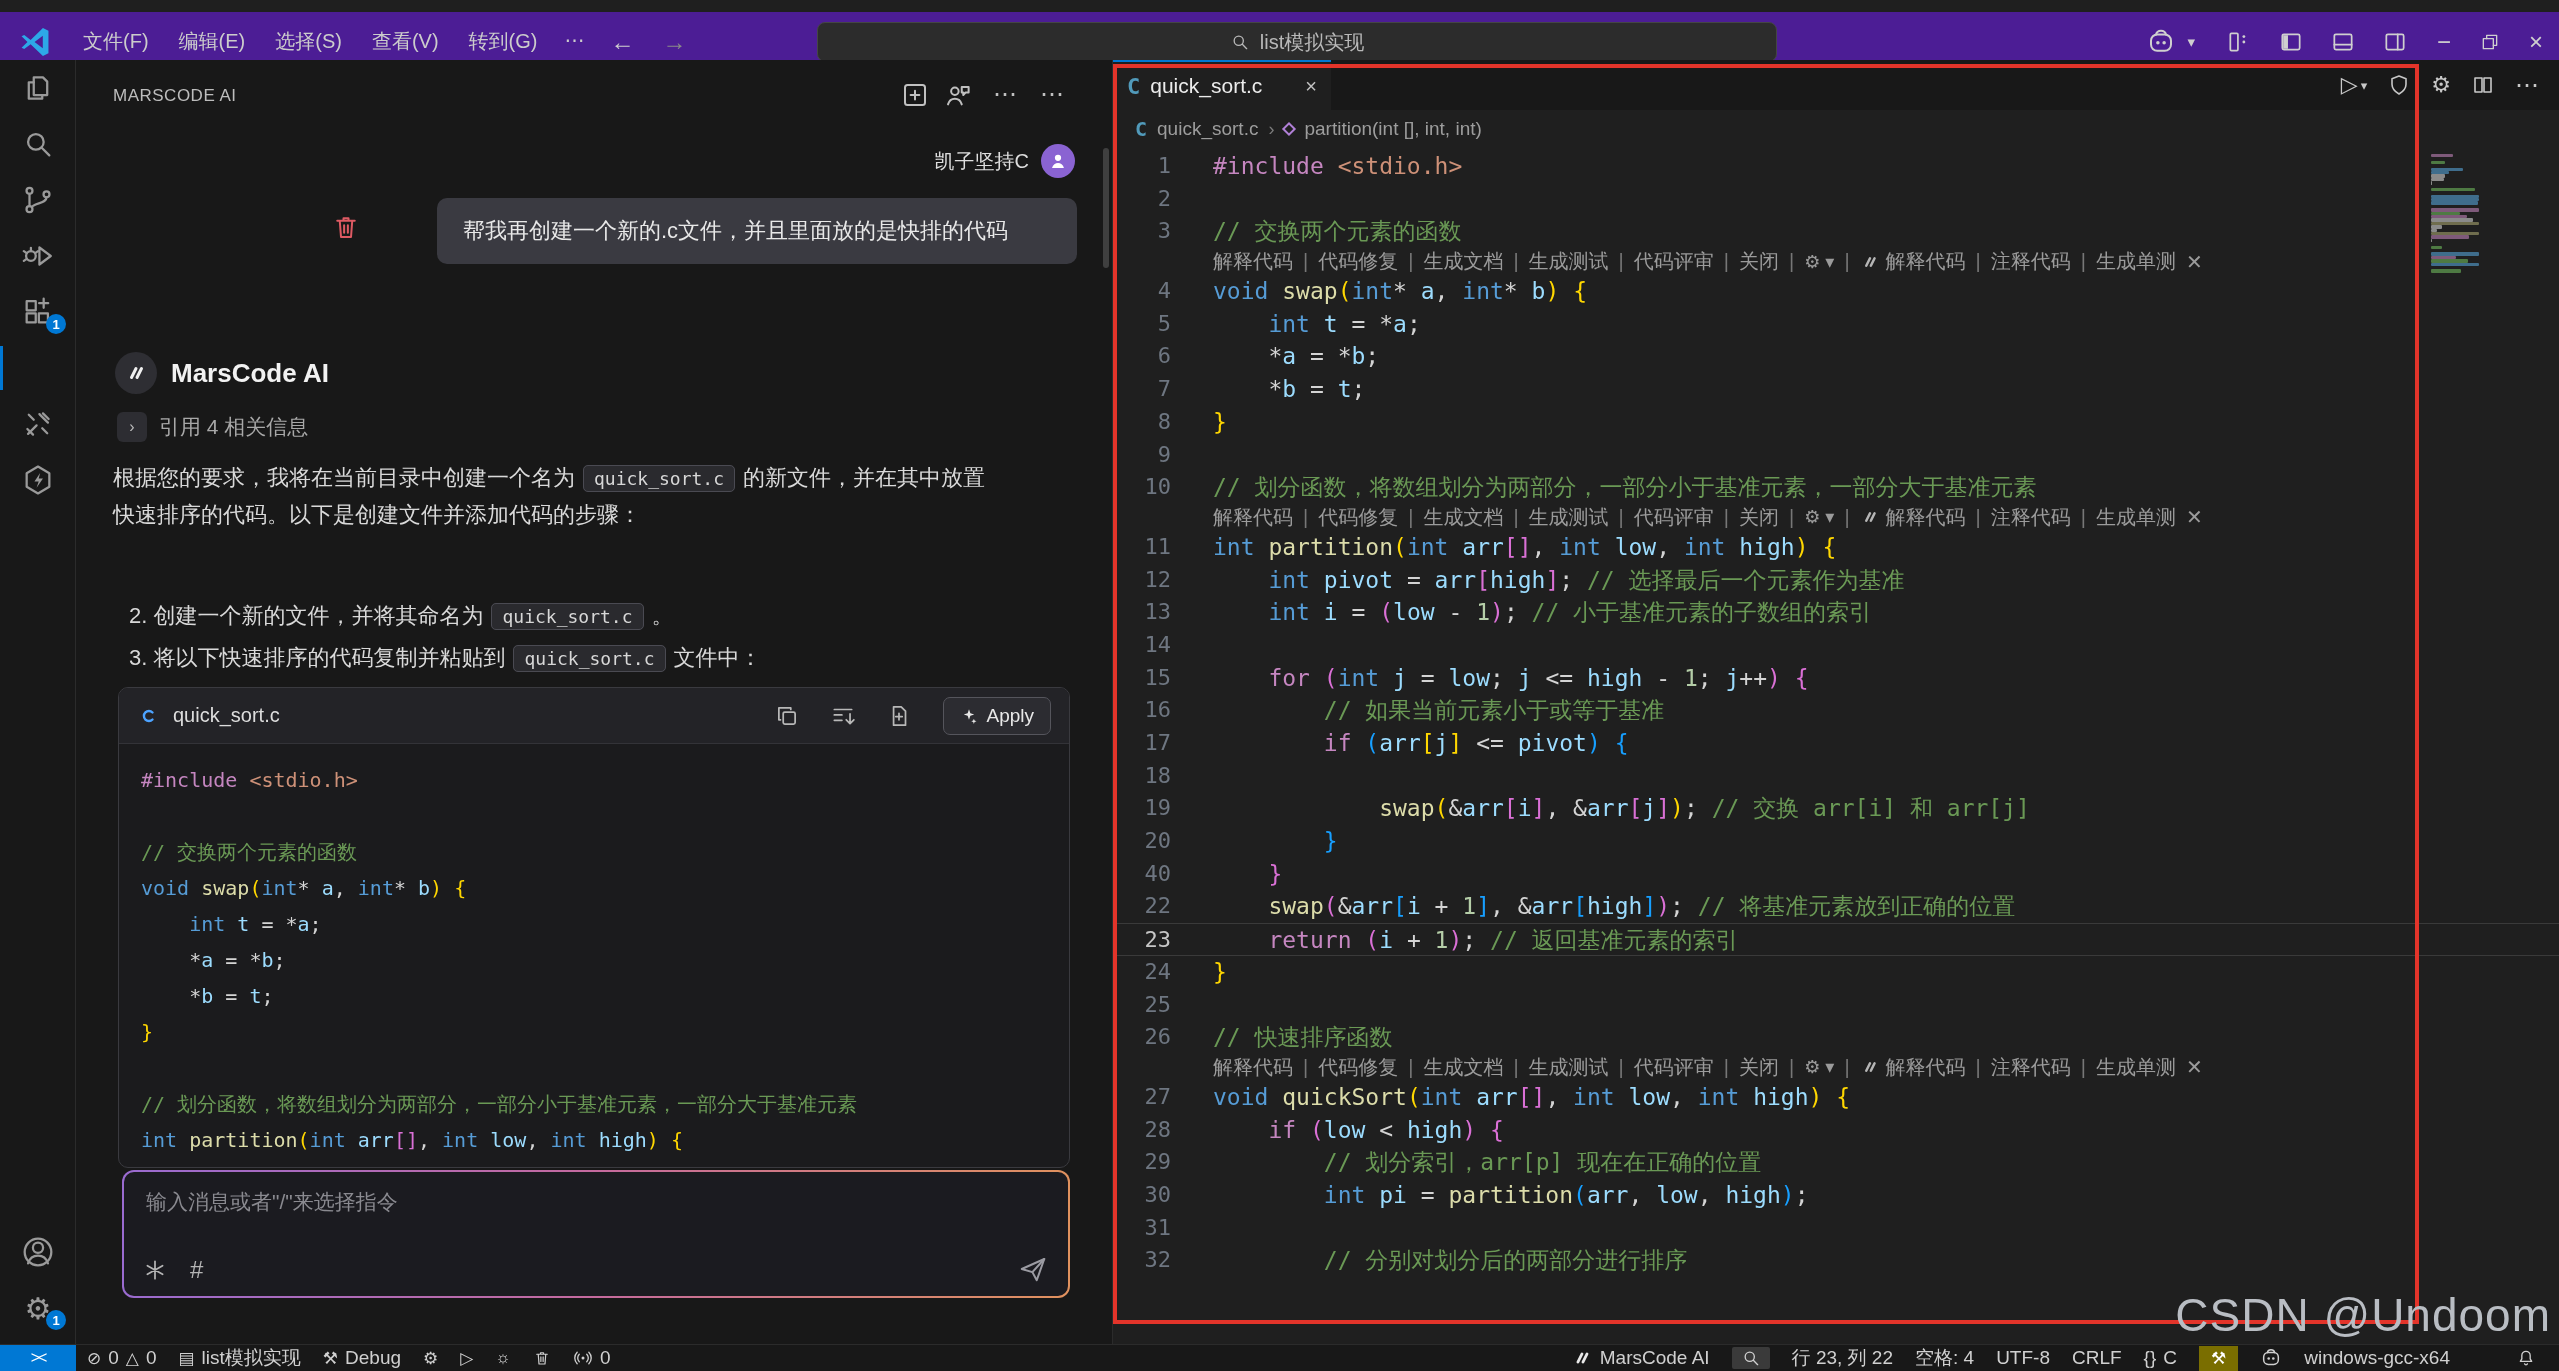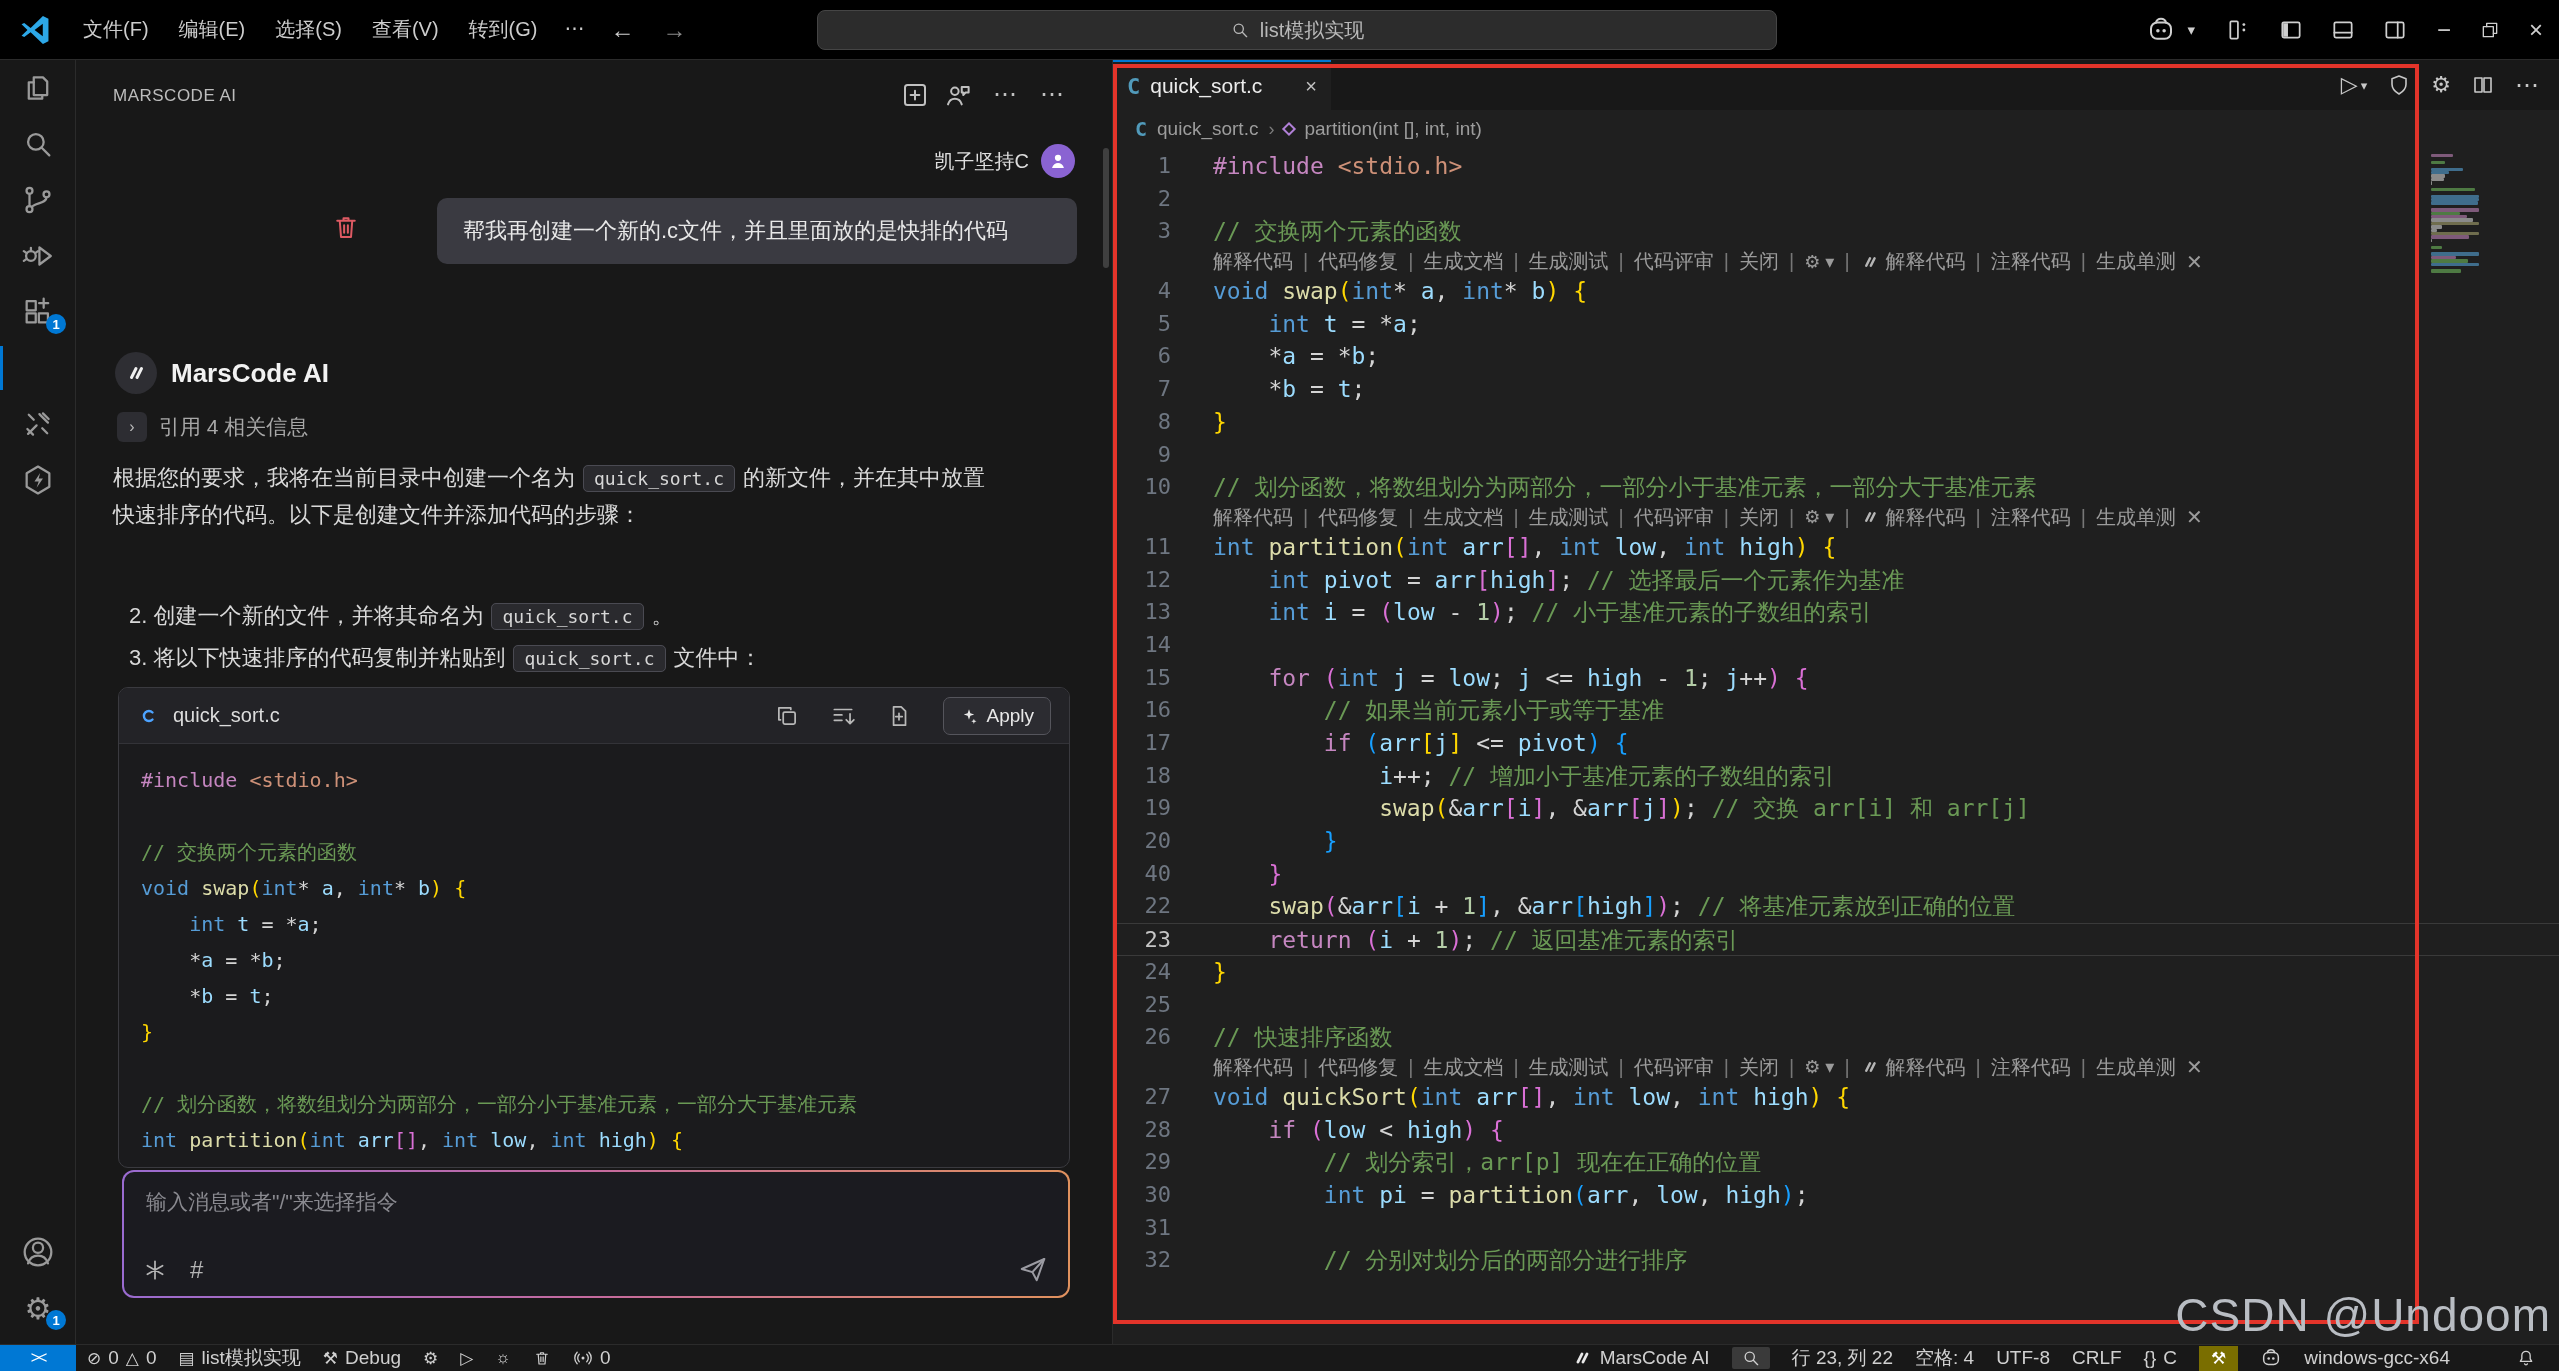--- a/index.html
+++ b/index.html
@@ -3,22 +3,22 @@
 <meta charset="utf-8">
 <style>
   * { margin:0; padding:0; box-sizing:border-box; }
   html,body { width:2559px; height:1371px; overflow:hidden; background:#1f1f1f;
               font-family:"Liberation Sans", sans-serif; }
   body { position:relative; color:#cccccc; }
   .ic { display:inline-flex; align-items:center; justify-content:center; }
   .ic svg { width:100%; height:100%; display:block; }
 
   
-  #titlebar { position:absolute; left:0; top:0; width:2559px; height:60px;
-    background:#000000; border-bottom:1px solid #2b2b2b; display:flex; align-items:center; }
+  #titlebar { position:absolute; left:0; top:12px; width:2559px; height:60px;
+    background:#4c1d95; border-bottom:1px solid #2b2b2b; display:flex; align-items:center; }
   #vscode-logo { width:34px; height:34px; margin-left:18px; }
   .menu-item { font-size:20px; color:#cccccc; padding:6px 15px; border-radius:6px; cursor:default; }
   #menubar { display:flex; margin-left:16px; }
   .menu-ellipsis { font-size:20px; color:#cccccc; padding:6px 12px; }
   .nav-arrow { font-size:24px; color:#cfcfcf; padding:4px 14px; }
   .nav-arrow.fwd { color:#8a8a8a; }
   #search-box { position:absolute; left:817px; top:10px; width:960px; height:40px;
     background:#2c2c2c; border:1px solid #454545; border-radius:8px;
     display:flex; align-items:center; justify-content:center; gap:10px; color:#b8b8b8; font-size:20px; }
   #tb-right { position:absolute; right:0; top:0; height:60px; display:flex; align-items:center; }
@@ -555,21 +555,21 @@
         <span>生成单测</span>
         <span class="lens-x">✕</span>
       </div>
       <div class="code-row"><div class="gutter">11</div><div class="lcontent"><span class="tk-k">int </span><span class="tk-f">partition</span><span class="tk-g1">(</span><span class="tk-k">int</span><span class="tk-p"> </span><span class="tk-v">arr</span><span class="tk-g2">[]</span><span class="tk-p">, </span><span class="tk-k">int</span><span class="tk-p"> </span><span class="tk-v">low</span><span class="tk-p">, </span><span class="tk-k">int</span><span class="tk-p"> </span><span class="tk-v">high</span><span class="tk-g1">)</span><span class="tk-p"> </span><span class="tk-g1">{</span></div></div>
       <div class="code-row"><div class="gutter">12</div><div class="lcontent"><span class="tk-p">    </span><span class="tk-k">int</span><span class="tk-p"> </span><span class="tk-v">pivot</span><span class="tk-p"> = </span><span class="tk-v">arr</span><span class="tk-g2">[</span><span class="tk-v">high</span><span class="tk-g2">]</span><span class="tk-p">; </span><span class="tk-m">// 选择最后一个元素作为基准</span></div></div>
       <div class="code-row"><div class="gutter">13</div><div class="lcontent"><span class="tk-p">    </span><span class="tk-k">int</span><span class="tk-p"> </span><span class="tk-v">i</span><span class="tk-p"> = </span><span class="tk-g2">(</span><span class="tk-v">low</span><span class="tk-p"> - </span><span class="tk-n">1</span><span class="tk-g2">)</span><span class="tk-p">; </span><span class="tk-m">// 小于基准元素的子数组的索引</span></div></div>
       <div class="code-row"><div class="gutter">14</div><div class="lcontent"></div></div>
       <div class="code-row"><div class="gutter">15</div><div class="lcontent"><span class="tk-p">    </span><span class="tk-c">for</span><span class="tk-p"> </span><span class="tk-g2">(</span><span class="tk-k">int</span><span class="tk-p"> </span><span class="tk-v">j</span><span class="tk-p"> = </span><span class="tk-v">low</span><span class="tk-p">; </span><span class="tk-v">j</span><span class="tk-p"> &lt;= </span><span class="tk-v">high</span><span class="tk-p"> - </span><span class="tk-n">1</span><span class="tk-p">; </span><span class="tk-v">j</span><span class="tk-p">++</span><span class="tk-g2">)</span><span class="tk-p"> </span><span class="tk-g2">{</span></div></div>
       <div class="code-row"><div class="gutter">16</div><div class="lcontent"><span class="tk-p">        </span><span class="tk-m">// 如果当前元素小于或等于基准</span></div></div>
       <div class="code-row"><div class="gutter">17</div><div class="lcontent"><span class="tk-p">        </span><span class="tk-c">if</span><span class="tk-p"> </span><span class="tk-g3">(</span><span class="tk-v">arr</span><span class="tk-g1">[</span><span class="tk-v">j</span><span class="tk-g1">]</span><span class="tk-p"> &lt;= </span><span class="tk-v">pivot</span><span class="tk-g3">)</span><span class="tk-p"> </span><span class="tk-g3">{</span></div></div>
-      <div class="code-row"><div class="gutter">18</div><div class="lcontent"><span class="tk-p">            </span><span class="tk-v">i</span><span class="tk-p">++; </span><span class="tk-m">// 增加小于基准元素的子数组的索引</span></div></div>
+      <div class="code-row"><div class="gutter">18</div></div>
       <div class="code-row"><div class="gutter">19</div><div class="lcontent"><span class="tk-p">            </span><span class="tk-f">swap</span><span class="tk-g1">(</span><span class="tk-p">&amp;</span><span class="tk-v">arr</span><span class="tk-g2">[</span><span class="tk-v">i</span><span class="tk-g2">]</span><span class="tk-p">, &amp;</span><span class="tk-v">arr</span><span class="tk-g2">[</span><span class="tk-v">j</span><span class="tk-g2">]</span><span class="tk-g1">)</span><span class="tk-p">; </span><span class="tk-m">// 交换 arr[i] 和 arr[j]</span></div></div>
       <div class="code-row"><div class="gutter">20</div><div class="lcontent"><span class="tk-p">        </span><span class="tk-g3">}</span></div></div>
       <div class="code-row"><div class="gutter">40</div><div class="lcontent"><span class="tk-p">    </span><span class="tk-g2">}</span></div></div>
       <div class="code-row"><div class="gutter">22</div><div class="lcontent"><span class="tk-p">    </span><span class="tk-f">swap</span><span class="tk-g2">(</span><span class="tk-p">&amp;</span><span class="tk-v">arr</span><span class="tk-g3">[</span><span class="tk-v">i</span><span class="tk-p"> + </span><span class="tk-n">1</span><span class="tk-g3">]</span><span class="tk-p">, &amp;</span><span class="tk-v">arr</span><span class="tk-g3">[</span><span class="tk-v">high</span><span class="tk-g3">]</span><span class="tk-g2">)</span><span class="tk-p">; </span><span class="tk-m">// 将基准元素放到正确的位置</span></div></div>
       <div class="code-row current"><div class="gutter">23</div><div class="lcontent"><span class="tk-p">    </span><span class="tk-c">return</span><span class="tk-p"> </span><span class="tk-g2">(</span><span class="tk-v">i</span><span class="tk-p"> + </span><span class="tk-n">1</span><span class="tk-g2">)</span><span class="tk-p">; </span><span class="tk-m">// 返回基准元素的索引</span></div></div>
       <div class="code-row"><div class="gutter">24</div><div class="lcontent"><span class="tk-g1">}</span></div></div>
       <div class="code-row"><div class="gutter">25</div><div class="lcontent"></div></div>
       <div class="code-row"><div class="gutter">26</div><div class="lcontent"><span class="tk-m">// 快速排序函数</span></div></div>
       <div class="lens-row" style="margin-left: 84px;">
         <span>解释代码</span>

